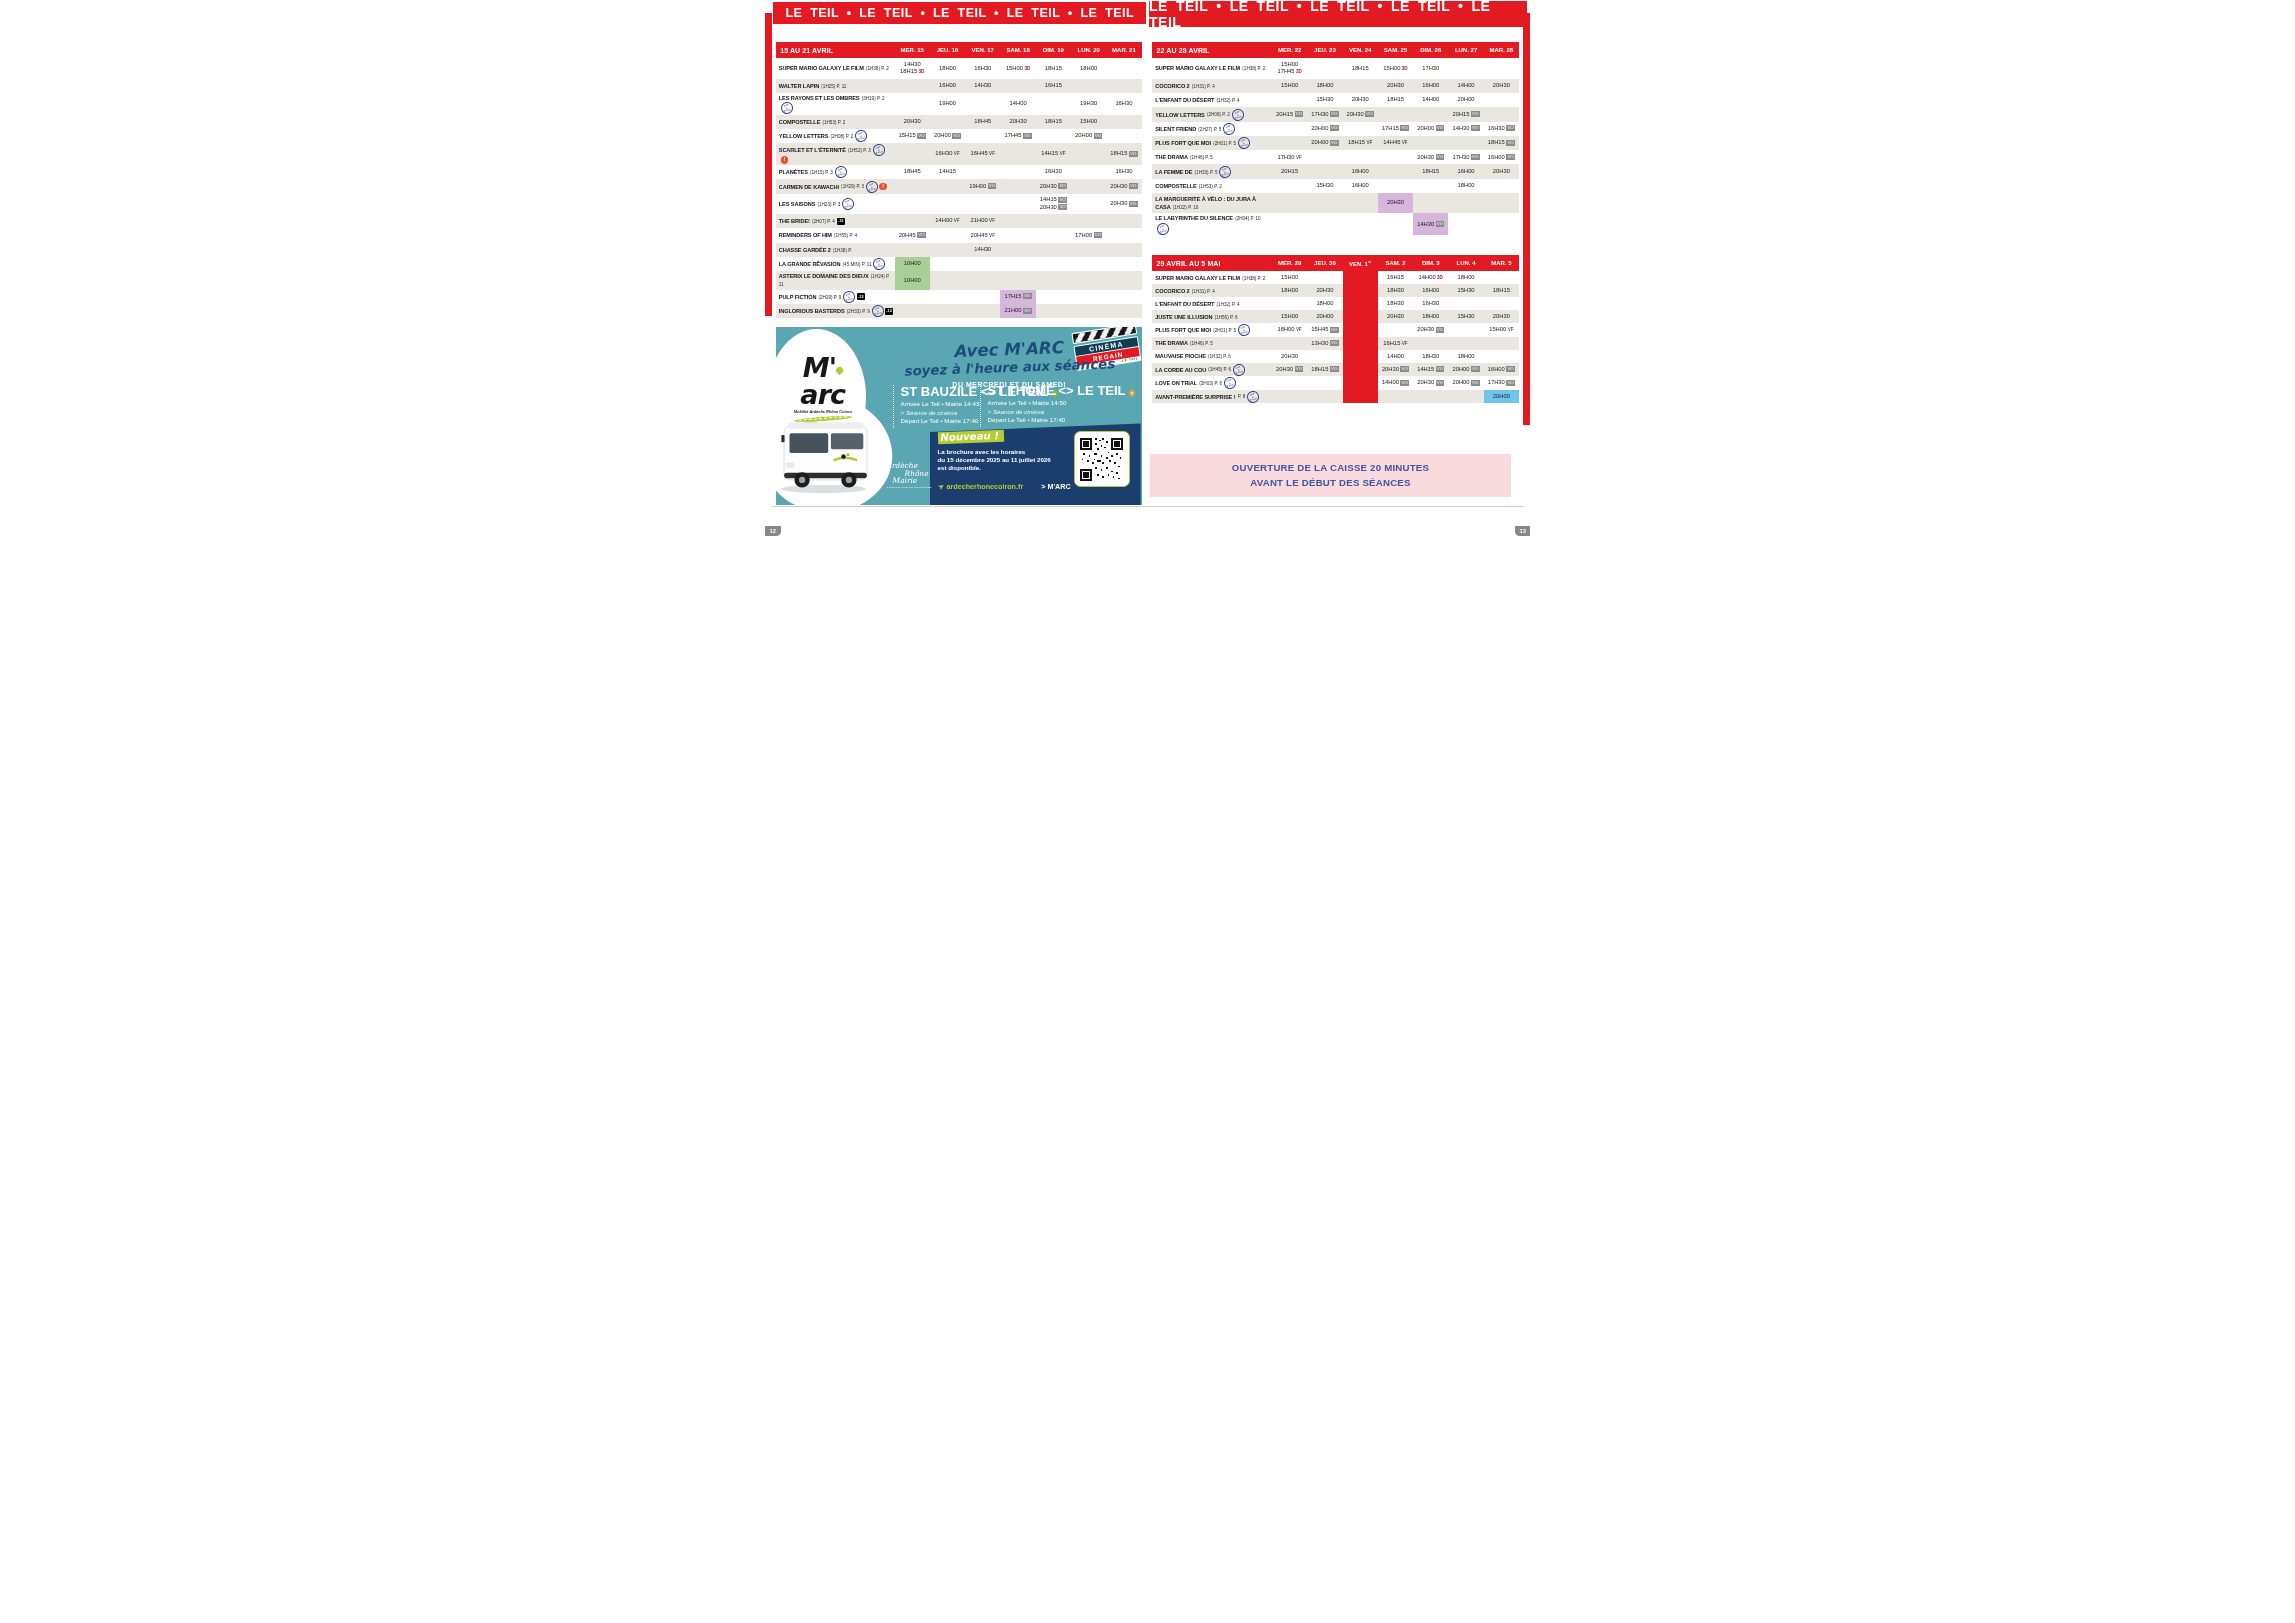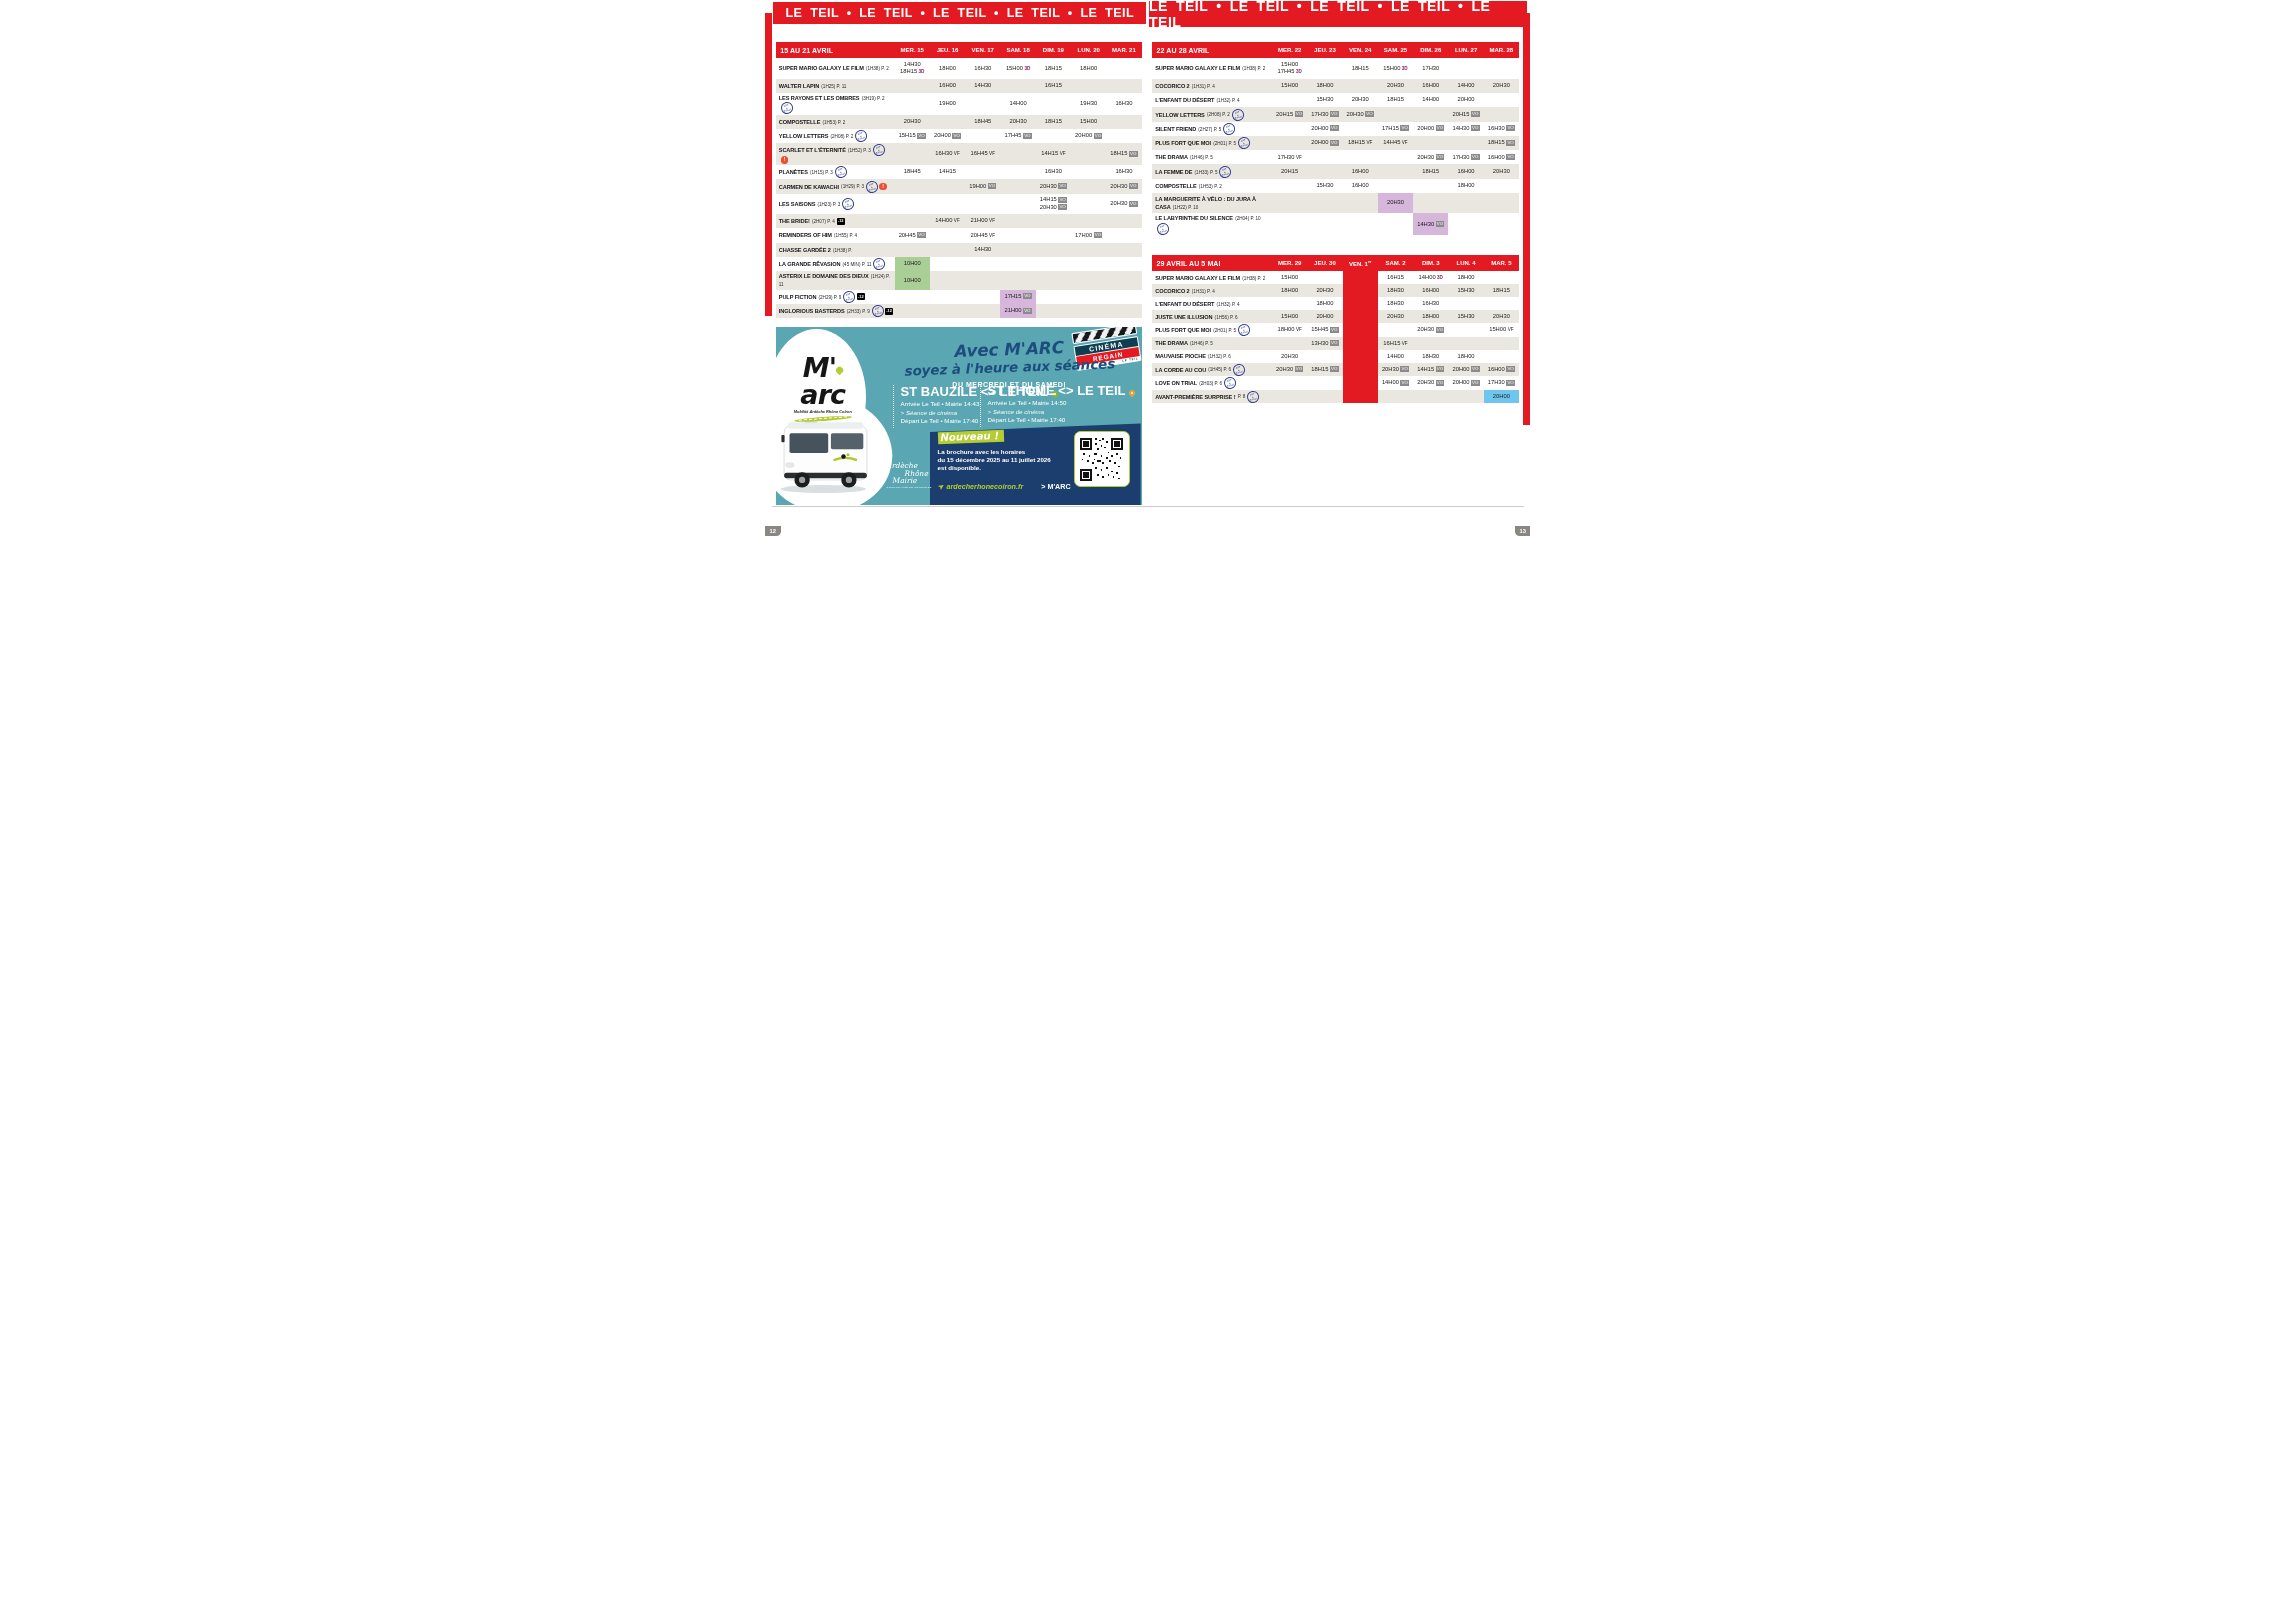--- a/index.html
+++ b/index.html
@@ -87,21 +87,21 @@
   .pin i{position:absolute;left:1.9px;top:1.9px;width:2.3px;height:2.3px;background:#fff;border-radius:50%;}
   .pin-orange{background:#f0a22e;}
   .navy-band{position:absolute;left:154px;top:93px;width:211px;height:86px;background:#1c3e6e;
              clip-path:polygon(0 14%,100% 4%,100% 100%,0 100%);}
   .nouveau{position:absolute;left:162px;top:104px;transform:rotate(-2deg);}
   .nouveau span{background:#b5cc32;color:#fff;font-family:"DejaVu Sans",sans-serif;font-style:italic;
                 font-weight:bold;font-size:10.2px;padding:0 4.6px 0.9px 2.3px;}
   .brochure{position:absolute;left:162px;top:121px;color:#fff;font-size:6.2px;line-height:1.32;font-weight:600;}
   .site-row{position:absolute;left:162px;top:155px;font-size:7.2px;}
   .arrow-icon{display:inline-block;color:#b5cc32;font-size:7.9px;transform:rotate(-35deg);margin-right:2.3px;}
-  .site{color:#b5cc32;font-style:italic;font-weight:bold;}
+  .site{color:#b5cc32;font-weight:bold;}
   .site2{color:#fff;font-weight:bold;margin-left:18px;}
   .qr{position:absolute;left:298px;top:104px;width:54px;height:54px;background:#fff;
       border:1.4px solid #b5cc32;border-radius:6.5px;display:flex;align-items:center;justify-content:center;}
   .org{position:absolute;left:111px;top:135px;color:#fff;font-family:"DejaVu Serif",serif;
        font-style:italic;line-height:1.02;}
   .org div{font-size:7.4px;}
   .org .org-cap{font-family:"Liberation Sans",sans-serif;font-style:normal;font-size:2.4px;
                 letter-spacing:0.4px;margin-top:1.9px;}
   .org .i2{margin-left:18px;} .org .i3{margin-left:6px;}
   .bus-blob{position:absolute;left:-14px;top:69px;width:130px;height:116px;background:#fff;
@@ -1033,18 +1033,22 @@
         <rect x="10" y="21" width="1" height="1"></rect>
           <rect x="13" y="22" width="1" height="1"></rect>
           <rect x="16" y="21" width="1" height="1"></rect>
         <rect x="19" y="22" width="1" height="1"></rect>
           <rect x="22" y="23" width="1" height="1"></rect>
           <rect x="8" y="12" width="1" height="1"></rect>
       </svg>
     </div>
   </div>
 
+  <div class="notice">
+    <div>OUVERTURE DE LA CAISSE 20 MINUTES</div>
+    <div>AVANT LE DÉBUT DES SÉANCES</div>
+  </div>
 
   <div class="bottom-rule"></div>
   <div class="tab tab-left">12</div>
   <div class="tab tab-right">13</div>
 </div>
 
 
 </body></html>

